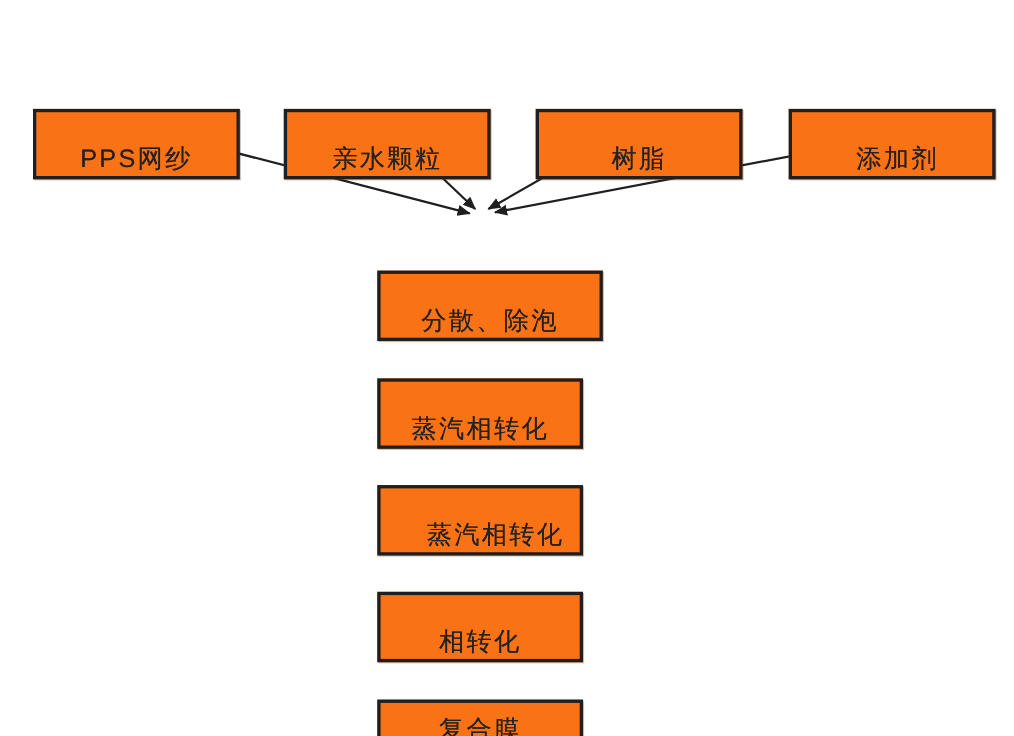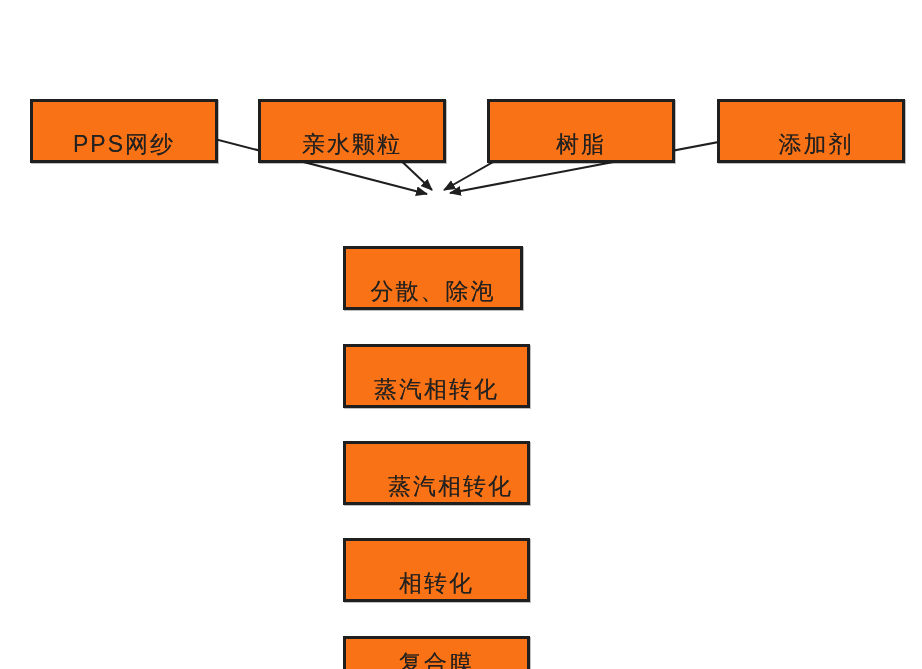--- a/index.html
+++ b/index.html
@@ -38,21 +38,21 @@
     letter-spacing:2px;
     white-space:nowrap;
     text-shadow:0 0 0.6px rgba(0,0,0,0.55);
   }
   
   .n-pps   {left:30px;  top:52px; width:188px; height:64px;}
   .n-hydro {left:258px; top:52px; width:188px; height:64px;}
   .n-resin {left:487px; top:52px; width:188px; height:64px;}
   .n-addit {left:717px; top:52px; width:188px; height:64px;padding-left:10px;}
   
-  .n-disp  {left:343px; top:199px; width:180px; height:64px;}
+  .n-disp  {left:343px; top:199px; width:205px; height:64px;}
   .n-coat  {left:343px; top:297px; width:187px; height:64px;}
   .n-vapor {left:343px; top:394px; width:187px; height:64px;padding-left:28px;}
   .n-phase {left:343px; top:491px; width:187px; height:64px;}
   .n-comp  {left:343px; top:589px; width:187px; height:46px;}
 </style>
 </head>
 <body>
 
 <div class="canvas">
 

